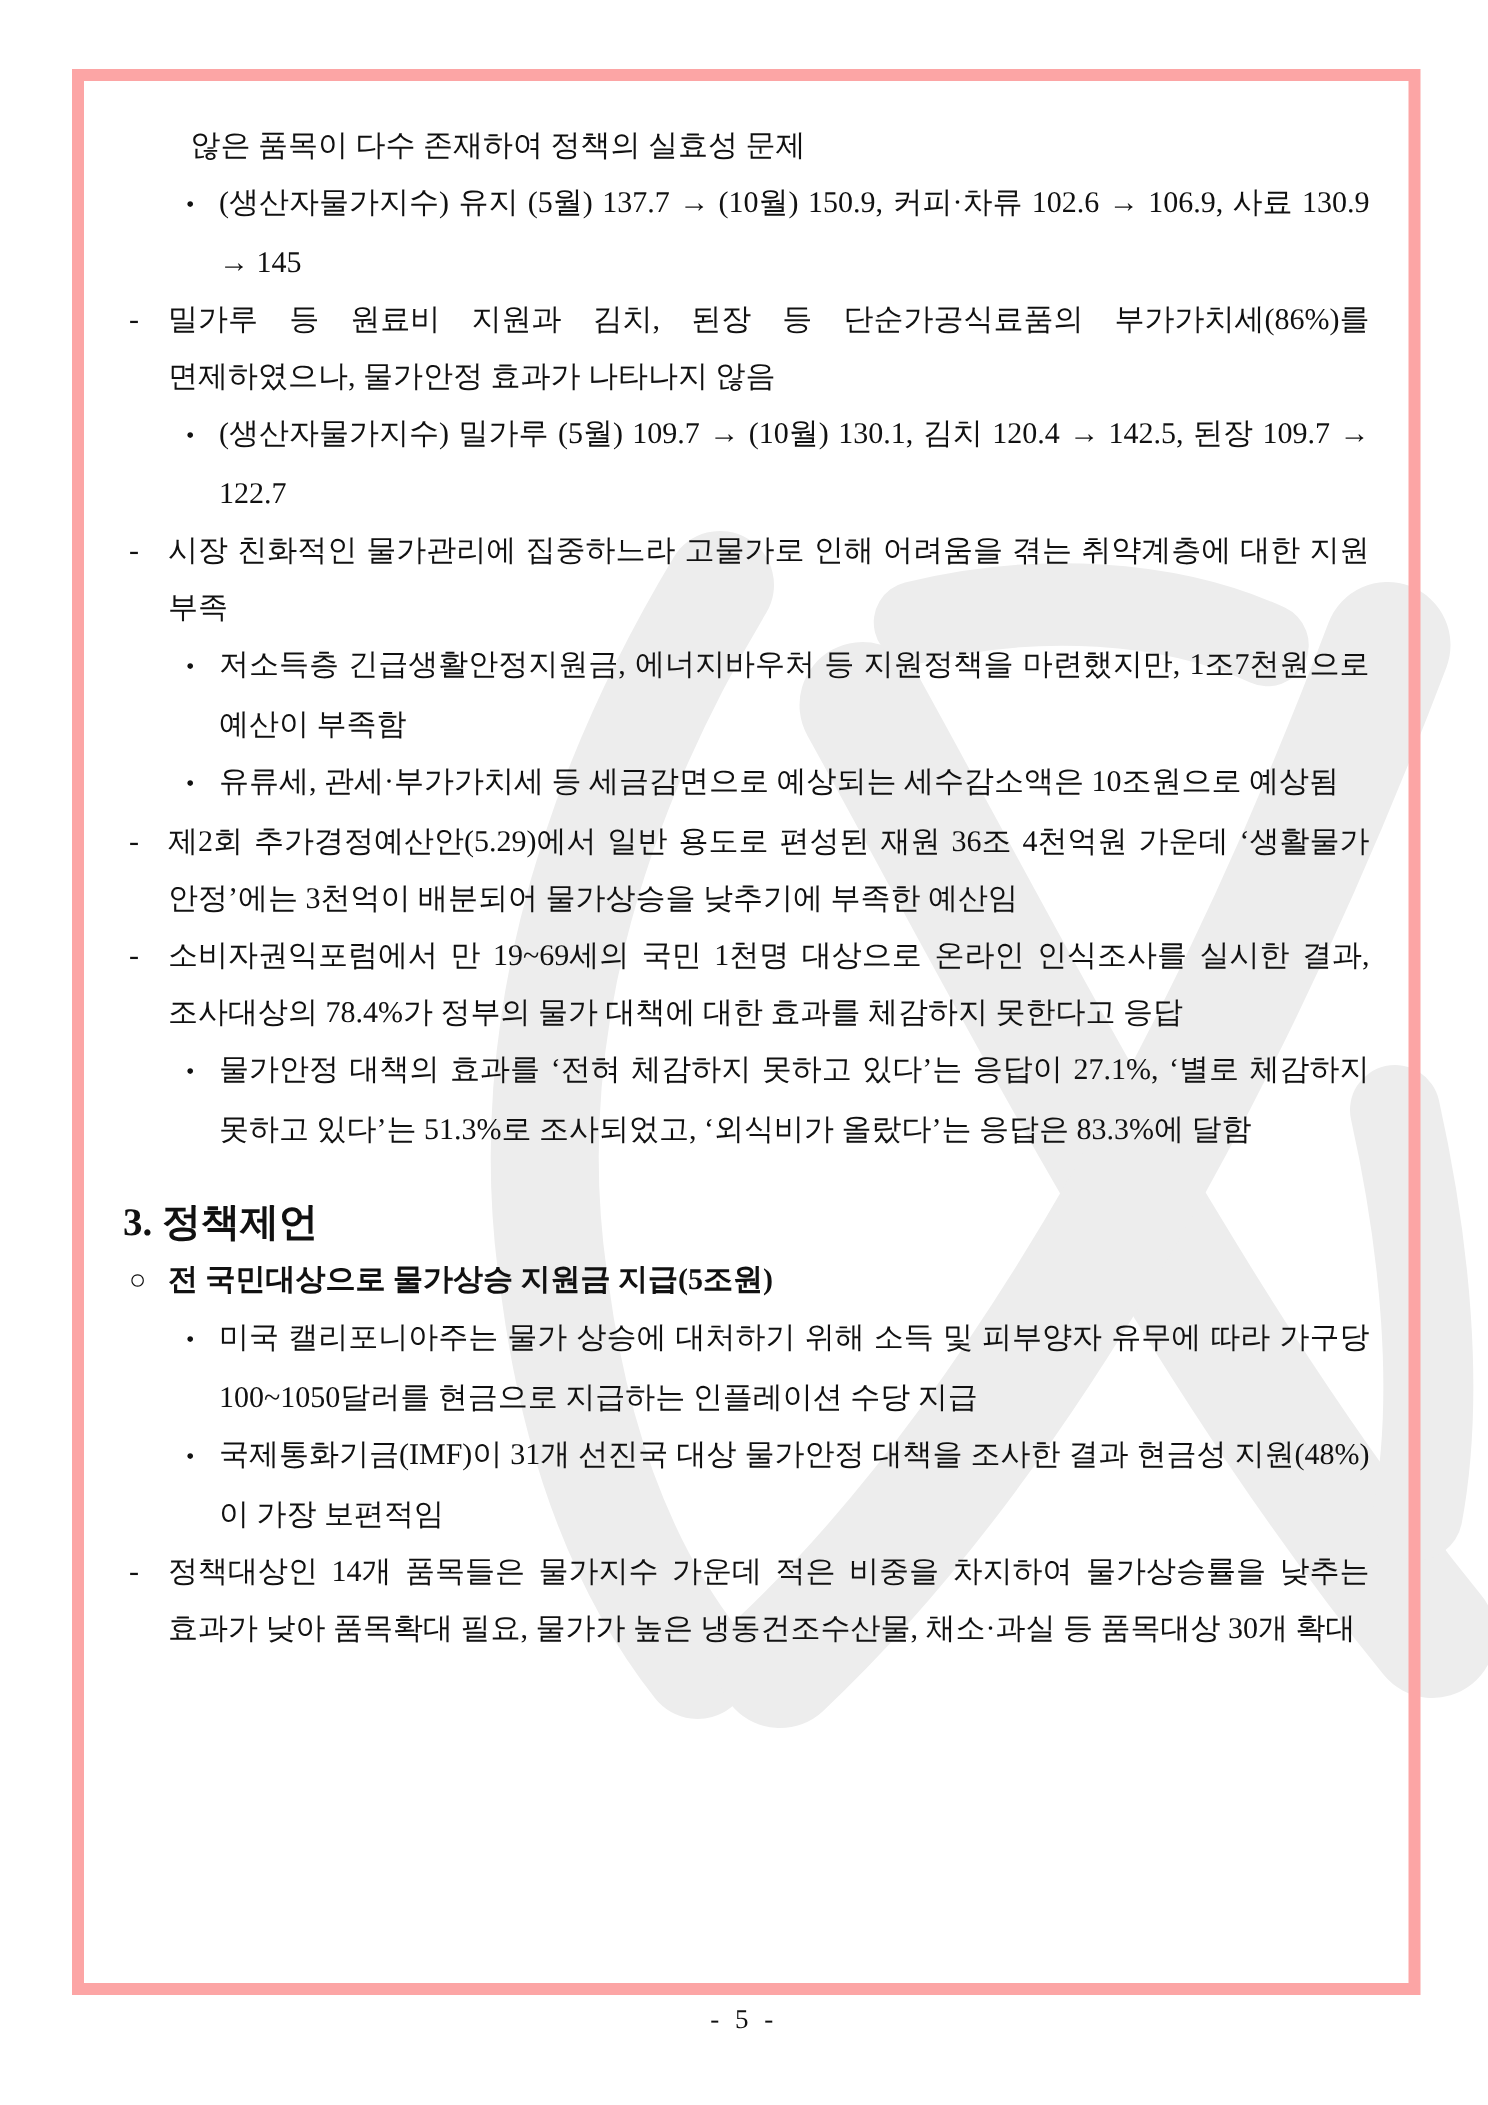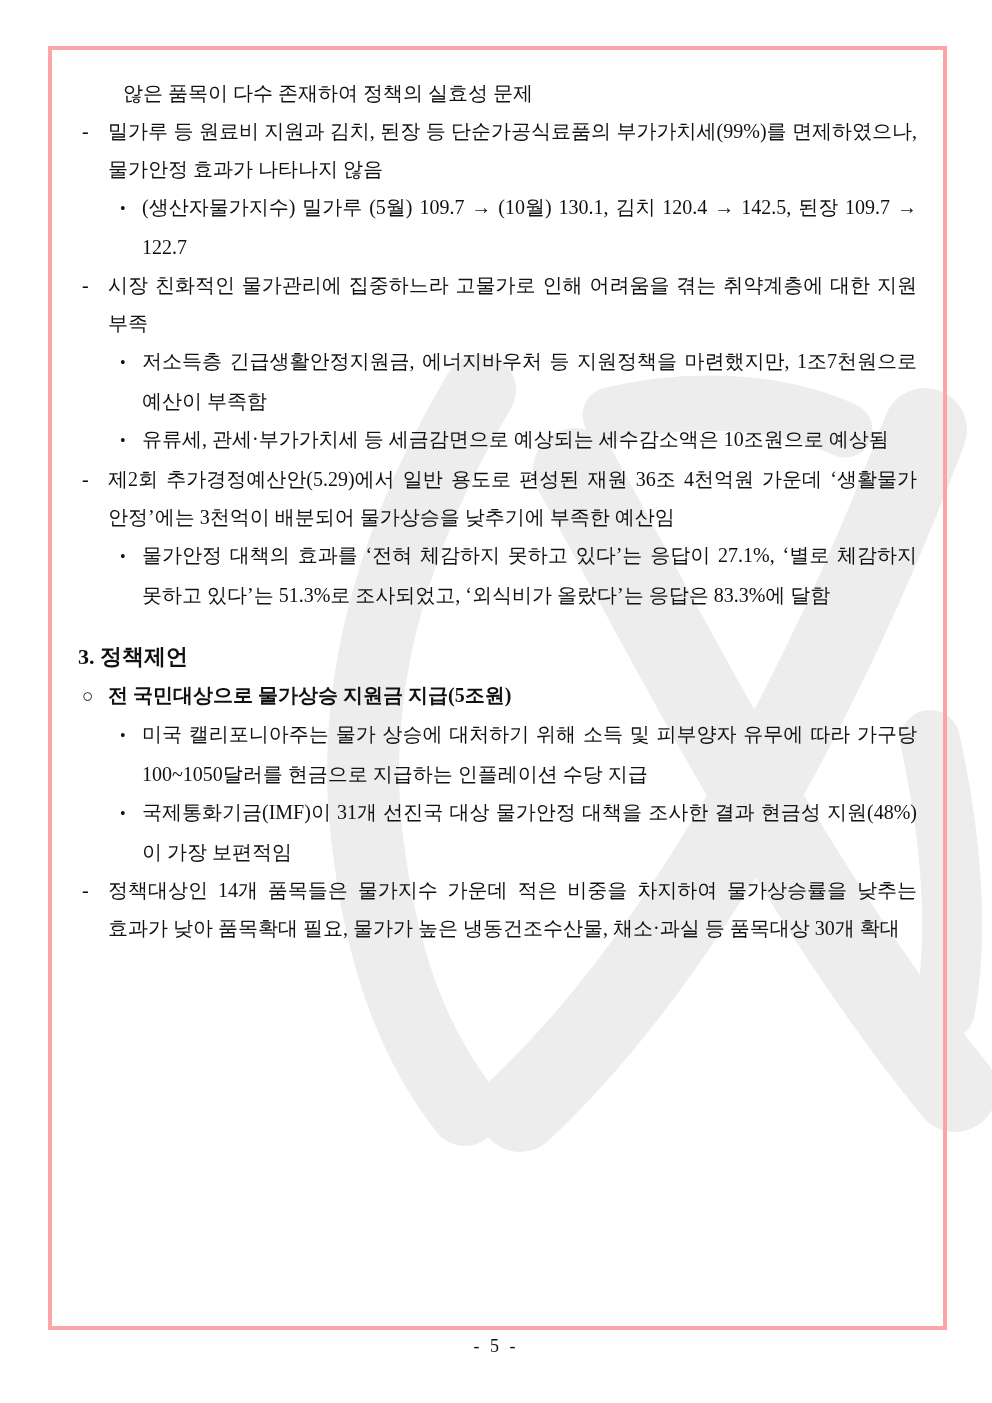--- a/index.html
+++ b/index.html
@@ -11,21 +11,21 @@
     color: #111111;
     overflow: hidden;
   }
   .watermark {
     position: absolute; left: 0; top: 0; width: 992px; height: 1403px;
     z-index: 0;
   }
   .content-box {
     position: absolute; left: 48px; top: 46px;
     width: 899px; height: 1284px;
-    border: 4px solid #fca5a5;
+    border: 8px solid #fca5a5;
     box-sizing: border-box;
     padding: 24px 26px 0 26px;
     z-index: 1;
     overflow: hidden;
     background: transparent;
   }
   .blk {
     margin: 0;
     font-size: 20px;
     line-height: 38px;
@@ -37,21 +37,21 @@
   .blk .marker { display: inline-block; text-align: left; }
   .continuation { padding-left: 45px; }
   .dash { padding-left: 30px; }
   .dash .marker { width: 26px; margin-left: -26px; }
   .bullet { padding-left: 64px; }
   .bullet .marker { width: 22px; margin-left: -22px; font-size: 16px; }
   .circle { padding-left: 30px; font-weight: bold; }
   .circle .marker { width: 26px; margin-left: -26px; font-size: 19px; }
   .section {
     font-weight: bold;
-    font-size: 22px;
+    font-size: 26px;
     margin-top: 24px;
     padding-left: 0;
   }
   .page-number {
     position: absolute; left: 0; top: 1336px; width: 992px;
     text-align: center;
     font-size: 18px;
     letter-spacing: 3px;
     z-index: 1;
     color: #111111;
@@ -67,26 +67,28 @@
       <path d="M 480 390 C 390 540, 345 700, 370 860 C 382 950, 410 1040, 465 1110" stroke-width="72"></path>
       <path d="M 575 470 C 680 660, 800 900, 955 1090" stroke-width="84"></path>
       <path d="M 925 430 C 830 680, 690 950, 520 1110" stroke-width="84"></path>
       <path d="M 610 415 C 690 395, 780 400, 845 430" stroke-width="55"></path>
       <path d="M 930 740 C 950 830, 960 930, 945 1010" stroke-width="60"></path>
     </g>
   </svg>
 
   <div class="content-box" id="blocks">
       <p class="blk continuation"><span class="txt">않은 품목이 다수 존재하여 정책의 실효성 문제</span></p>
-      <p class="blk dash"><span class="marker">-</span><span class="txt">밀가루 등 원료비 지원과 김치, 된장 등 단순가공식료품의 부가가치세(99%)를 면제하였으나, 물가안정 효과가 나타나지 않음</span></p>
+      <p class="blk bullet"><span class="marker">•</span><span class="txt">(생산자물가지수) 유지 (5월) 137.7 → (10월) 150.9, 커피·차류 102.6 → 106.9, 사료 130.9 → 145</span></p>
+      <p class="blk dash"><span class="marker">-</span><span class="txt">밀가루 등 원료비 지원과 김치, 된장 등 단순가공식료품의 부가가치세(86%)를 면제하였으나, 물가안정 효과가 나타나지 않음</span></p>
       <p class="blk bullet"><span class="marker">•</span><span class="txt">(생산자물가지수) 밀가루 (5월) 109.7 → (10월) 130.1, 김치 120.4 → 142.5, 된장 109.7 → 122.7</span></p>
       <p class="blk dash"><span class="marker">-</span><span class="txt">시장 친화적인 물가관리에 집중하느라 고물가로 인해 어려움을 겪는 취약계층에 대한 지원 부족</span></p>
       <p class="blk bullet"><span class="marker">•</span><span class="txt">저소득층 긴급생활안정지원금, 에너지바우처 등 지원정책을 마련했지만, 1조7천원으로 예산이 부족함</span></p>
       <p class="blk bullet"><span class="marker">•</span><span class="txt">유류세, 관세·부가가치세 등 세금감면으로 예상되는 세수감소액은 10조원으로 예상됨</span></p>
       <p class="blk dash"><span class="marker">-</span><span class="txt">제2회 추가경정예산안(5.29)에서 일반 용도로 편성된 재원 36조 4천억원 가운데 ‘생활물가 안정’에는 3천억이 배분되어 물가상승을 낮추기에 부족한 예산임</span></p>
+      <p class="blk dash"><span class="marker">-</span><span class="txt">소비자권익포럼에서 만 19~69세의 국민 1천명 대상으로 온라인 인식조사를 실시한 결과, 조사대상의 78.4%가 정부의 물가 대책에 대한 효과를 체감하지 못한다고 응답</span></p>
       <p class="blk bullet"><span class="marker">•</span><span class="txt">물가안정 대책의 효과를 ‘전혀 체감하지 못하고 있다’는 응답이 27.1%, ‘별로 체감하지 못하고 있다’는 51.3%로 조사되었고, ‘외식비가 올랐다’는 응답은 83.3%에 달함</span></p>
       <h2 class="blk section"><span class="txt">3. 정책제언</span></h2>
       <p class="blk circle"><span class="marker">○</span><span class="txt">전 국민대상으로 물가상승 지원금 지급(5조원)</span></p>
       <p class="blk bullet"><span class="marker">•</span><span class="txt">미국 캘리포니아주는 물가 상승에 대처하기 위해 소득 및 피부양자 유무에 따라 가구당 100~1050달러를 현금으로 지급하는 인플레이션 수당 지급</span></p>
       <p class="blk bullet"><span class="marker">•</span><span class="txt">국제통화기금(IMF)이 31개 선진국 대상 물가안정 대책을 조사한 결과 현금성 지원(48%)이 가장 보편적임</span></p>
       <p class="blk dash"><span class="marker">-</span><span class="txt">정책대상인 14개 품목들은 물가지수 가운데 적은 비중을 차지하여 물가상승률을 낮추는 효과가 낮아 품목확대 필요, 물가가 높은 냉동건조수산물, 채소·과실 등 품목대상 30개 확대</span></p>
     </div>
 
   <div class="page-number">- 5 -</div>
 

